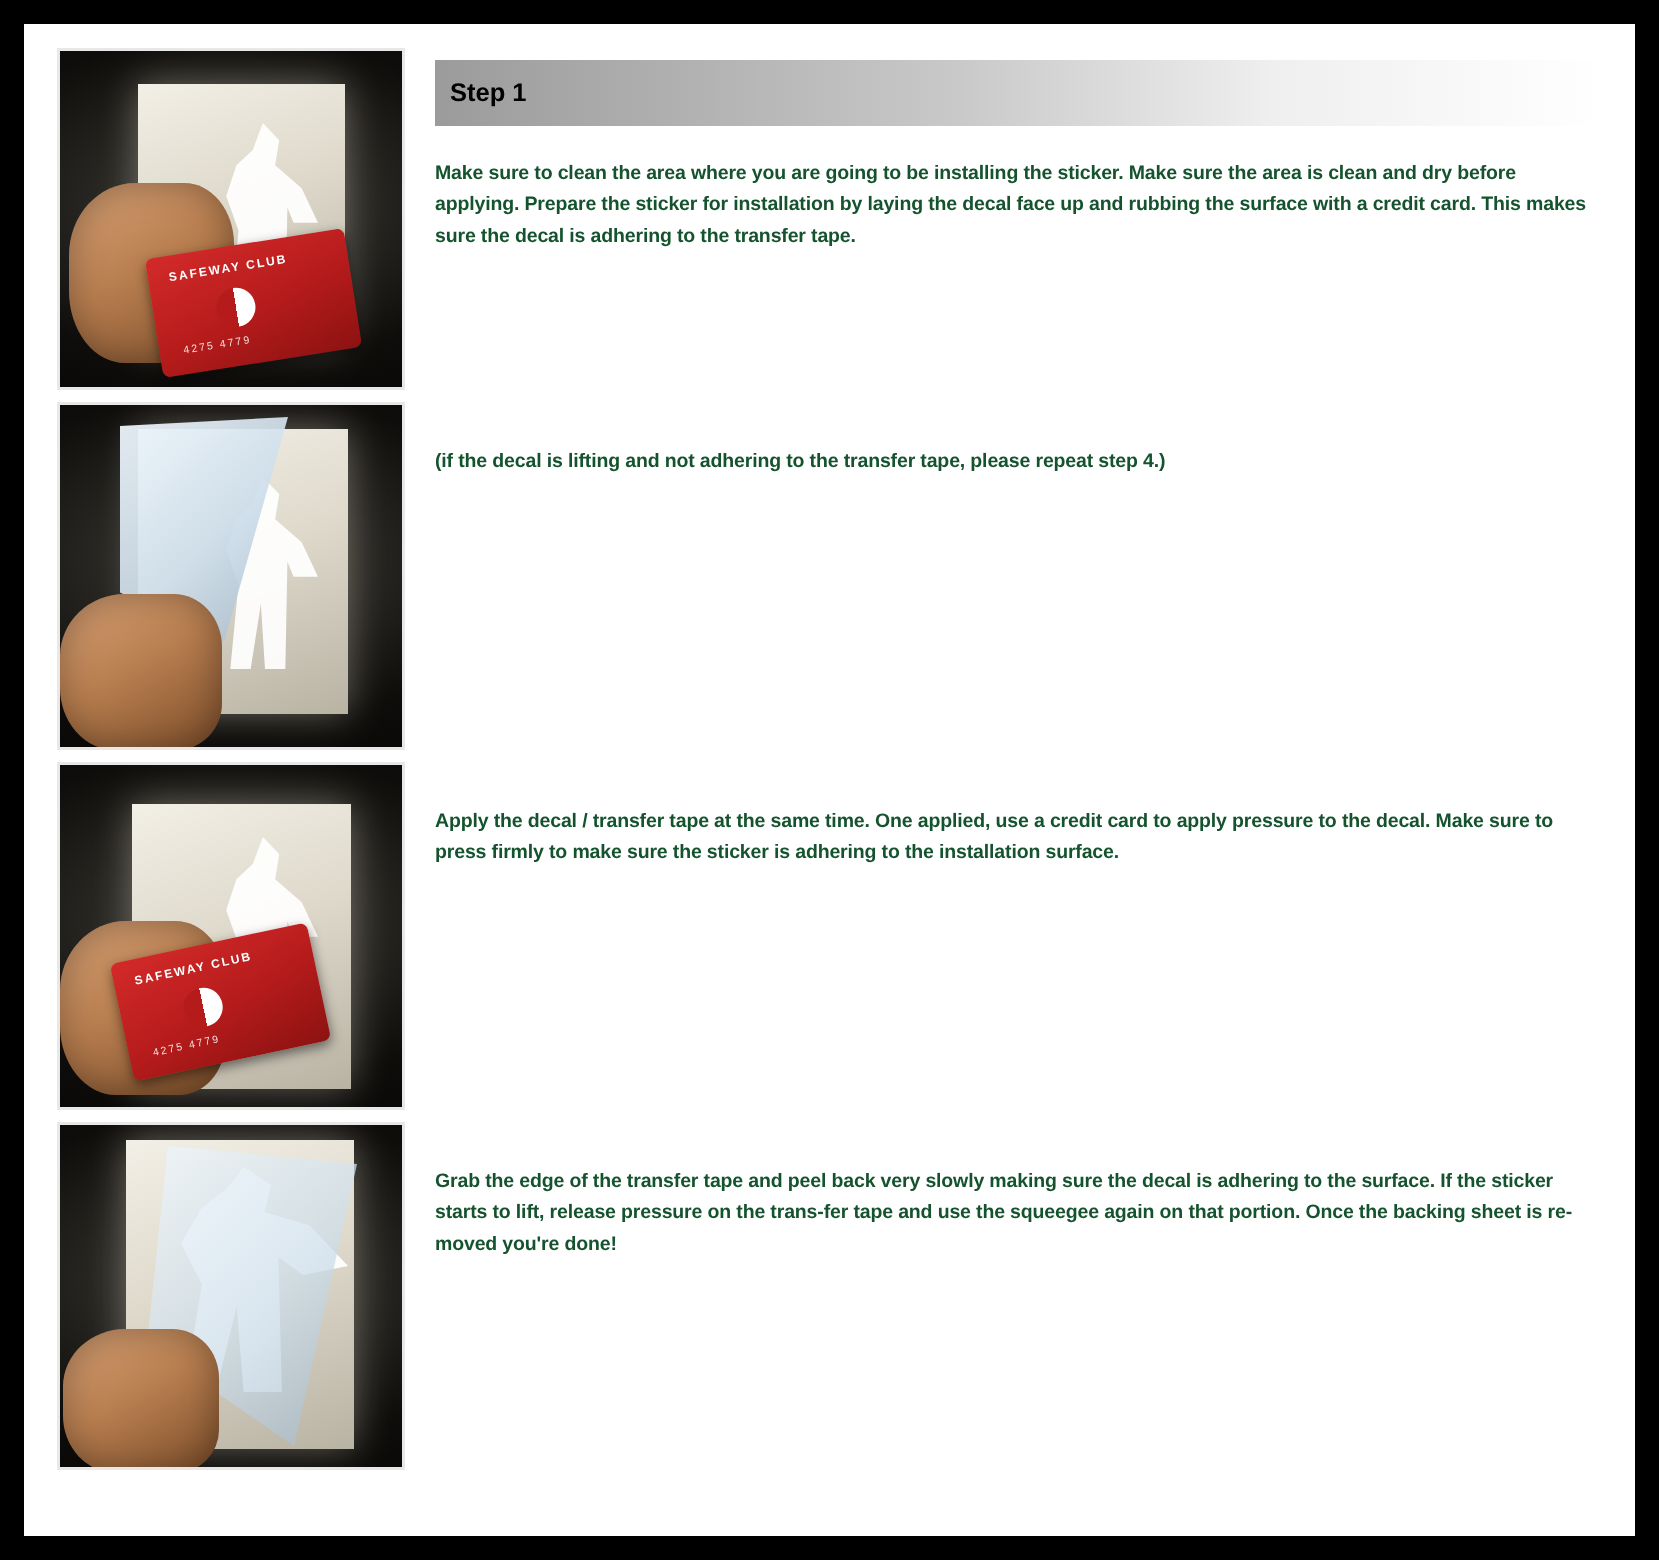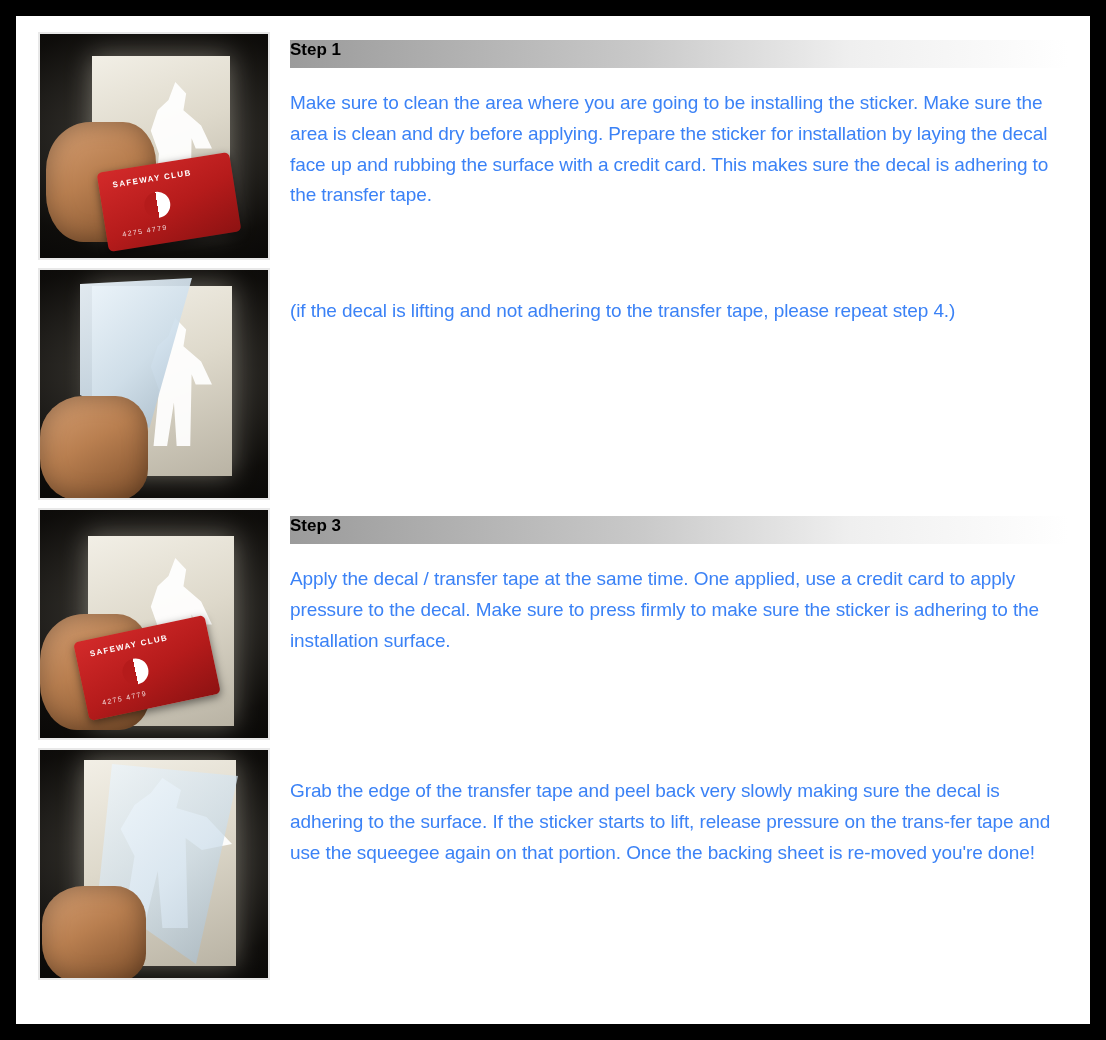--- a/index.html
+++ b/index.html
@@ -130,36 +130,38 @@
   }
   .photo .card.rot3 { transform: rotate(-12deg); }
 
   .text-col {
     flex: 1 1 auto;
     min-width: 0;
     padding-top: 8px;
   }
   .step-header {
     background: linear-gradient(to right, #9b9b9b 0%, #c9c9c9 45%, #efefef 72%, #ffffff 100%);
-    height: 28px;
+    height: 44px;
     display: flex;
+    align-items: center;
+    padding-left: 10px;
     box-sizing: border-box;
   }
   .step-header .label {
     font-size: 17px;
     font-weight: bold;
     color: #000;
     font-family: "Liberation Sans", sans-serif;
   }
   .step-body {
     margin-top: 20px;
-    font-size: 19px;
-    font-weight: normal;
+    font-size: 13px;
+    font-weight: bold;
     line-height: 1.62;
-    color: #3b82f6;
+    color: #14532d;
     letter-spacing: -0.1px;
   }
   .step-body p { margin: 0 0 18px 0; }
   .step-body p:last-child { margin-bottom: 0; }
 </style>
 </head>
 <body>
 
 <div class="page">
   <div class="sheet">
@@ -213,23 +215,20 @@
           <div class="silhouette sil1"></div>
           <div class="hand h3"></div>
           <div class="card c1 rot3" style="left:40px; top:118px;">
             <span class="brand">SAFEWAY CLUB</span>
             <span class="swirl"></span>
             <span class="num">4275 4779</span>
           </div>
         </div>
       </div>
       <div class="text-col">
-        <div class="step-header">
-          <span class="label">Step 3</span>
-        </div>
         <div class="step-body">
           <p>Apply the decal / transfer tape at the same time.  One applied, use a credit card to apply pressure to the decal.  Make sure to press firmly to make sure the sticker is adhering to the installation surface.</p>
         </div>
       </div>
     </div>
 
     <div class="step-row">
       <div class="photo-wrap">
         <div class="photo tall">
           <div class="glow"></div>

